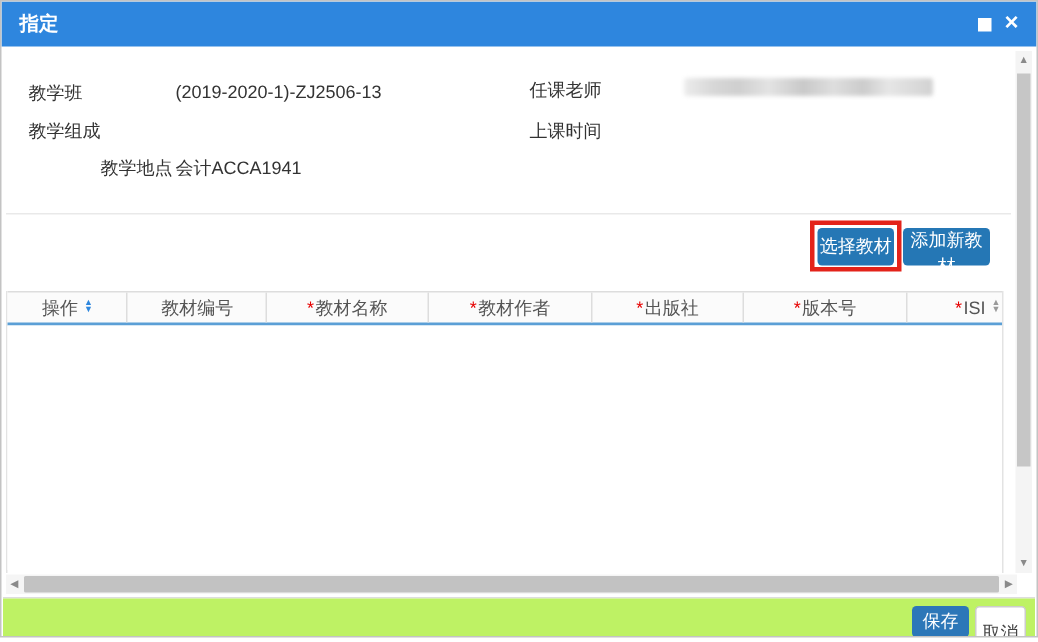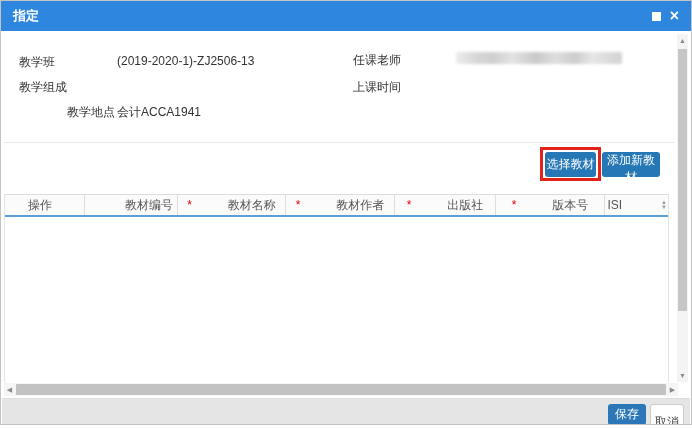--- a/index.html
+++ b/index.html
@@ -26,21 +26,21 @@
 
   
   .btn-blue { position:absolute; height:25px; background:#2577b5; color:#fff; font-size:12px; border:none; border-radius:3px; cursor:pointer; font-family:inherit; }
   .btn-select { left:543px; top:120px; width:51px; }
   .btn-add { left:600px; top:120px; width:58px; }
   .highlight-box { position:absolute; left:538px; top:115px; width:61px; height:34px; border:3px solid #e3231a; pointer-events:none; }
 
   
   .grid { position:absolute; left:2px; top:162px; width:665px; height:188px; border-left:1px solid #e3e3e3; border-right:1px solid #e3e3e3; }
   .grid-header { display:flex; height:23px; background:#fbfbfb; border-top:1px solid #ddd; border-bottom:2px solid #5b9fd6; }
-  .th { display:flex; align-items:center; justify-content:center; font-size:12px; color:#555; border-right:1px solid #ddd; overflow:hidden; white-space:nowrap;gap:35px; }
+  .th { display:flex; align-items:center; justify-content:center; font-size:12px; color:#555; border-right:1px solid #ddd; overflow:hidden; white-space:nowrap; }
   .th:last-child { border-right:none; justify-content:flex-end; padding-right:1px; }
   .req { color:#e60000; margin-right:1px; }
   .sort { display:inline-flex; flex-direction:column; margin-left:4px; line-height:4px; font-size:6px; }
   .sort span { height:5px; }
   .sort-blue { color:#2e87de; }
   .sort-gray { color:#9a9a9a; }
   .grid-body { height:163px; background:#fff; }
 
   
   .hscroll { position:absolute; left:2px; top:351px; width:674px; height:13px; background:#f5f5f5; display:flex; align-items:center; }
@@ -48,21 +48,21 @@
   .hs-thumb { height:11px; background:#c2c2c2; border-radius:1px; flex:1; margin:0 1px; cursor:pointer; }
 
   
   .vscroll { position:absolute; right:2px; top:2px; width:11px; height:348px; background:#f4f4f4; }
   .vs-up { position:absolute; top:0; left:0; width:11px; text-align:center; font-size:7px; color:#8a8a8a; line-height:13px; cursor:pointer; }
   .vs-down { position:absolute; bottom:0; left:0; width:11px; text-align:center; font-size:7px; color:#8a8a8a; line-height:13px; cursor:pointer; }
   .vs-thumb { position:absolute; top:15px; left:1px; width:9px; height:262px; background:#c6c6c6; cursor:pointer; }
 
   
   .footer-divider { position:absolute; left:0; right:0; top:366px; border-top:1px solid #ddd; }
-  .footer { position:absolute; left:0; right:0; top:367px; height:26px; background:#e5e5e5; }
+  .footer { position:absolute; left:0; right:0; top:367px; height:26px; background:#bef264; }
   .btn-save { position:absolute; right:44px; top:5px; width:38px; height:21px; background:#2c77b8; color:#fff; border:none; border-radius:3px; font-size:12px; cursor:pointer; font-family:inherit; }
   .btn-cancel { position:absolute; right:6px; top:5px; width:34px; height:37px; background:#fff; color:#444; border:1px solid #ccc; border-radius:3px; font-size:12px; cursor:pointer; font-family:inherit;text-decoration:underline; }
 </style>
 </head>
 <body>
 
 <div class="modal">
 
   <div class="titlebar">
     <span class="title">指定</span>

